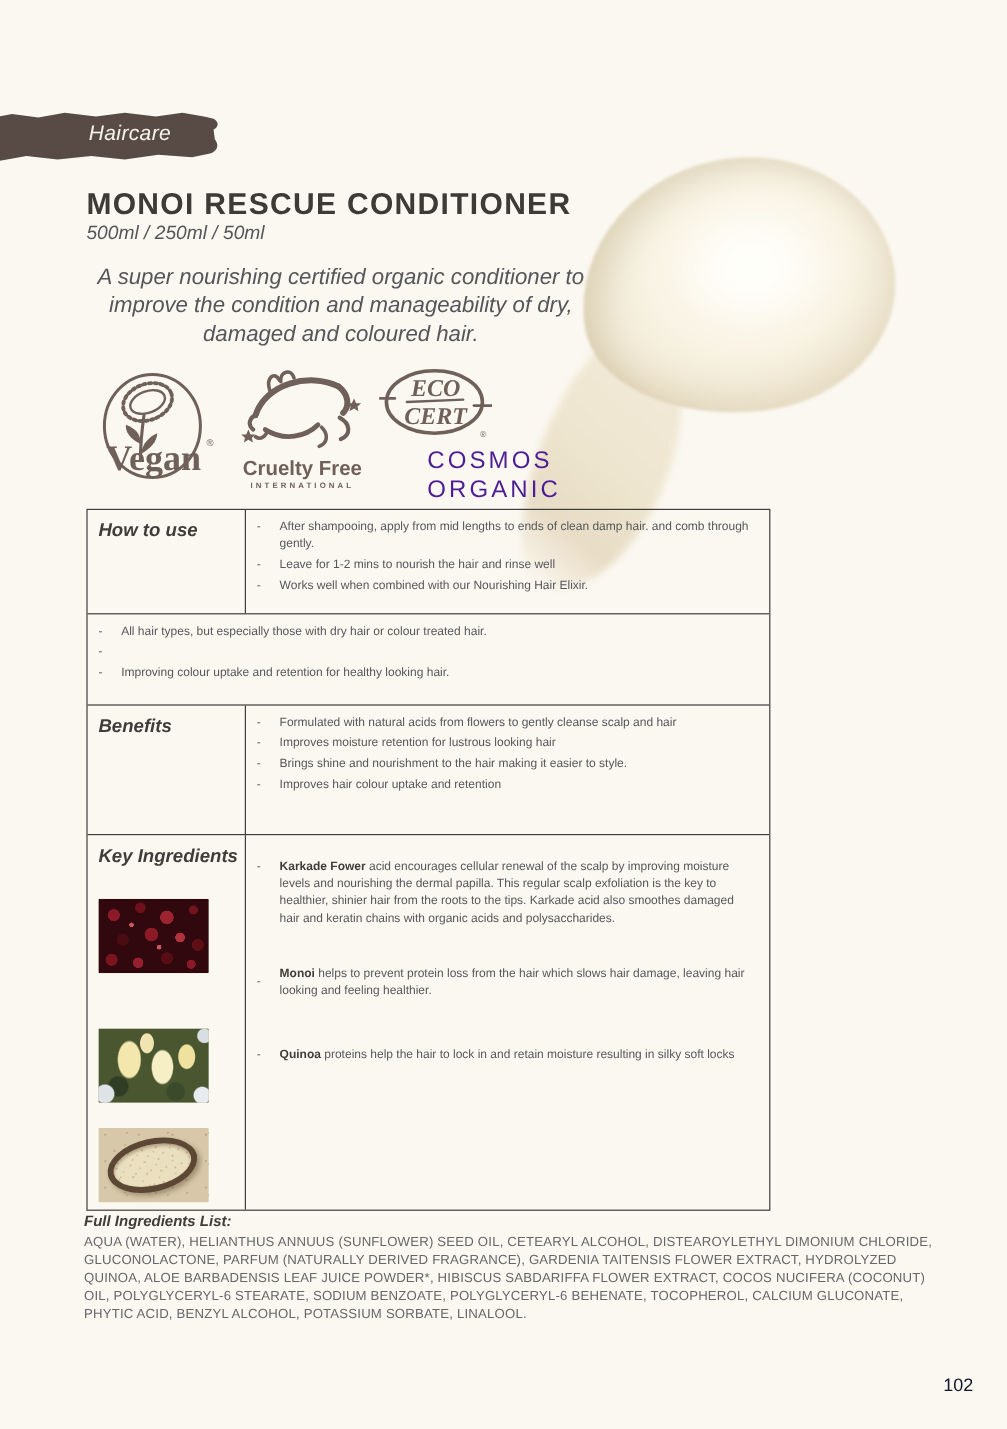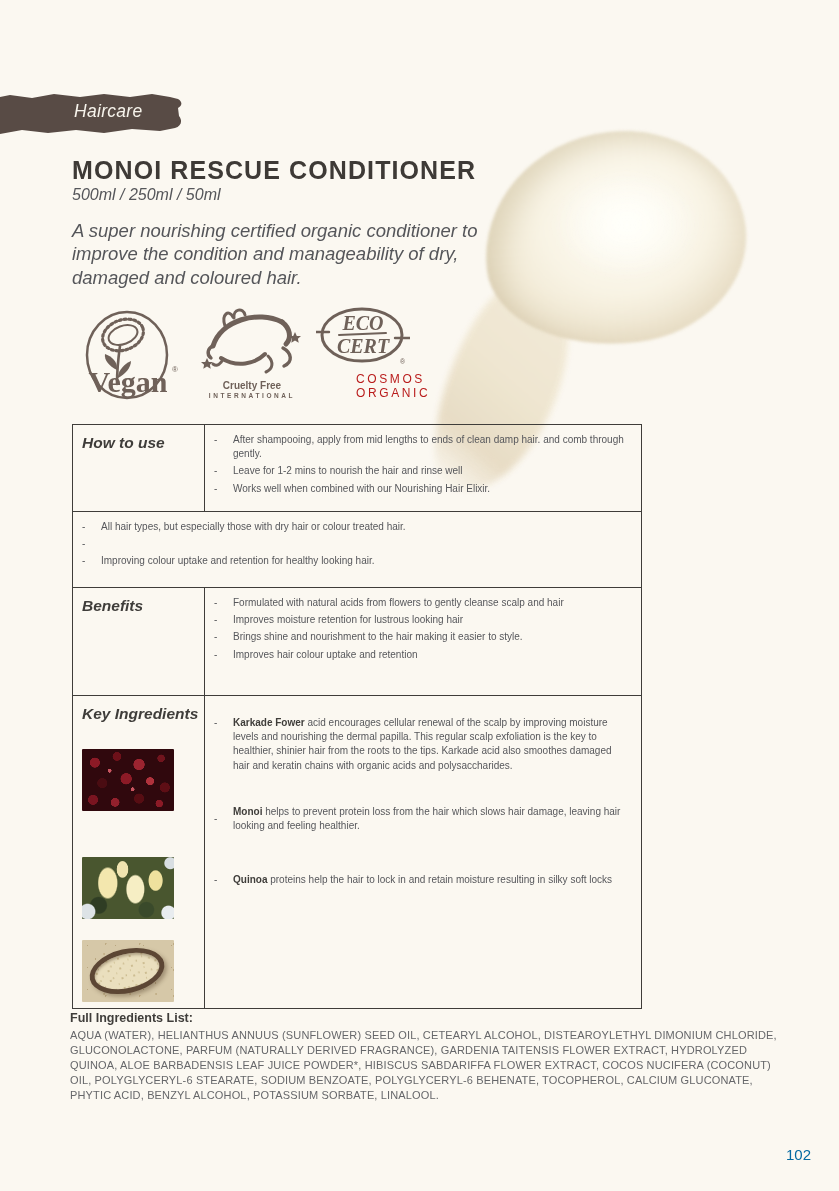--- a/index.html
+++ b/index.html
@@ -15,21 +15,21 @@
   }
   .title{
     position:absolute;left:72px;top:156px;font-size:25px;font-weight:bold;
     letter-spacing:1.1px;color:#3E3A36;
   }
   .sizes{
     position:absolute;left:72px;top:186px;font-style:italic;font-size:16px;color:#55565A;
   }
   .description{
     position:absolute;left:72px;top:219px;width:424px;font-style:italic;
-    font-size:18.5px;line-height:1.26;color:#55565A;
+    font-size:18.5px;line-height:1.26;color:#55565A;text-align:center;
   }
   
   .smear{position:absolute;left:442px;top:120px;width:310px;height:290px;}
   .smear-body{
     position:absolute;left:42px;top:12px;width:262px;height:212px;
     border-radius:52% 48% 46% 54% / 58% 52% 48% 42%;
     background:radial-gradient(ellipse at 55% 42%,#FFFDF6 0%,#F8F3E4 42%,#F0E8D3 68%,#E6DAC2 85%,#DDD0B4 94%,rgba(221,208,180,0) 100%);
     box-shadow:inset 14px 10px 26px rgba(198,183,150,.38), inset -10px -14px 30px rgba(214,199,168,.30);
     transform:rotate(-7deg);filter:blur(1.5px);
   }
@@ -41,23 +41,23 @@
   }
   .smear-hi{
     position:absolute;left:110px;top:50px;width:150px;height:110px;border-radius:50%;
     background:radial-gradient(#FFFFFA 0%,rgba(255,255,250,0) 70%);filter:blur(4px);
   }
   
   .logos{position:absolute;left:72px;top:306px;height:96px;}
   .logo-vegan{position:absolute;left:0;top:2px;}
   .logo-bunny{position:absolute;left:126px;top:0;width:108px;text-align:center;}
   .logo-eco{position:absolute;left:244px;top:0;width:94px;text-align:right;}
-  .bunny-line1{font-size:10px;font-weight:bold;color:#6F6159;margin-top:2px;}
+  .bunny-line1{font-size:17px;font-weight:bold;color:#6F6159;margin-top:2px;}
   .bunny-line2{font-size:6.5px;font-weight:bold;letter-spacing:2.6px;color:#6F6159;margin-top:1px;}
-  .eco-line{font-size:12px;letter-spacing:2.6px;color:#b91c1c;line-height:1.18;margin-left:40px;}
+  .eco-line{font-size:20px;letter-spacing:2.6px;color:#4c1d95;line-height:1.18;margin-left:40px;}
   .logo-stroke{stroke:#6F6159;fill:none;stroke-linecap:round;}
   
   .info-table{
     position:absolute;left:72px;top:424px;width:570px;
     border:1.5px solid #3F3D3A;box-sizing:border-box;
   }
   .trow{display:flex;border-bottom:1.5px solid #3F3D3A;}
   .trow:last-child{border-bottom:none;}
   .cell-label{
     width:132px;flex:0 0 132px;border-right:1.5px solid #3F3D3A;
@@ -121,23 +121,23 @@
     background-image:
       radial-gradient(circle 1.5px at 25% 30%,#CDBD92 0 50%,transparent 60%),
       radial-gradient(circle 1.5px at 60% 55%,#D5C69C 0 50%,transparent 60%),
       radial-gradient(circle 1.5px at 40% 75%,#CDBD92 0 50%,transparent 60%);
     background-size:12px 10px,14px 11px,13px 12px;
     transform:rotate(-13deg);box-sizing:border-box;
     box-shadow:2px 3px 4px rgba(60,40,20,.35), inset 0 2px 3px rgba(60,40,20,.35);
   }
   
   .full-ing{position:absolute;left:70px;top:1011px;width:712px;}
-  .full-ing-label{font-size:12.5px;font-weight:bold;color:#3F3D3A;margin-bottom:3px;}
+  .full-ing-label{font-size:12.5px;font-weight:bold;font-style:italic;color:#3F3D3A;margin-bottom:3px;}
   .full-ing-text{font-size:11px;line-height:1.36;color:#66676A;letter-spacing:.15px;}
-  .page-number{position:absolute;left:786px;top:1146px;font-size:15px;color:#0369a1;text-align:center;}
+  .page-number{position:absolute;left:786px;top:1146px;font-size:15px;color:#0f172a;text-align:center;}
 </style>
 </head>
 <body>
 
 <div class="page">
 
   <svg class="brush" viewBox="0 0 192 48" preserveAspectRatio="none">
     <path fill="#584B45" d="M2,8 L18,5 40,8 62,4 88,7 112,4 138,7 160,4 178,7 L186,9 C191,12 190,16 186,18 L187,26 C191,31 189,36 183,38 L168,41 140,39 112,43 84,40 56,43 30,40 8,44 0,41 Z"></path>
   </svg>
   <div class="haircare-label">Haircare</div>

